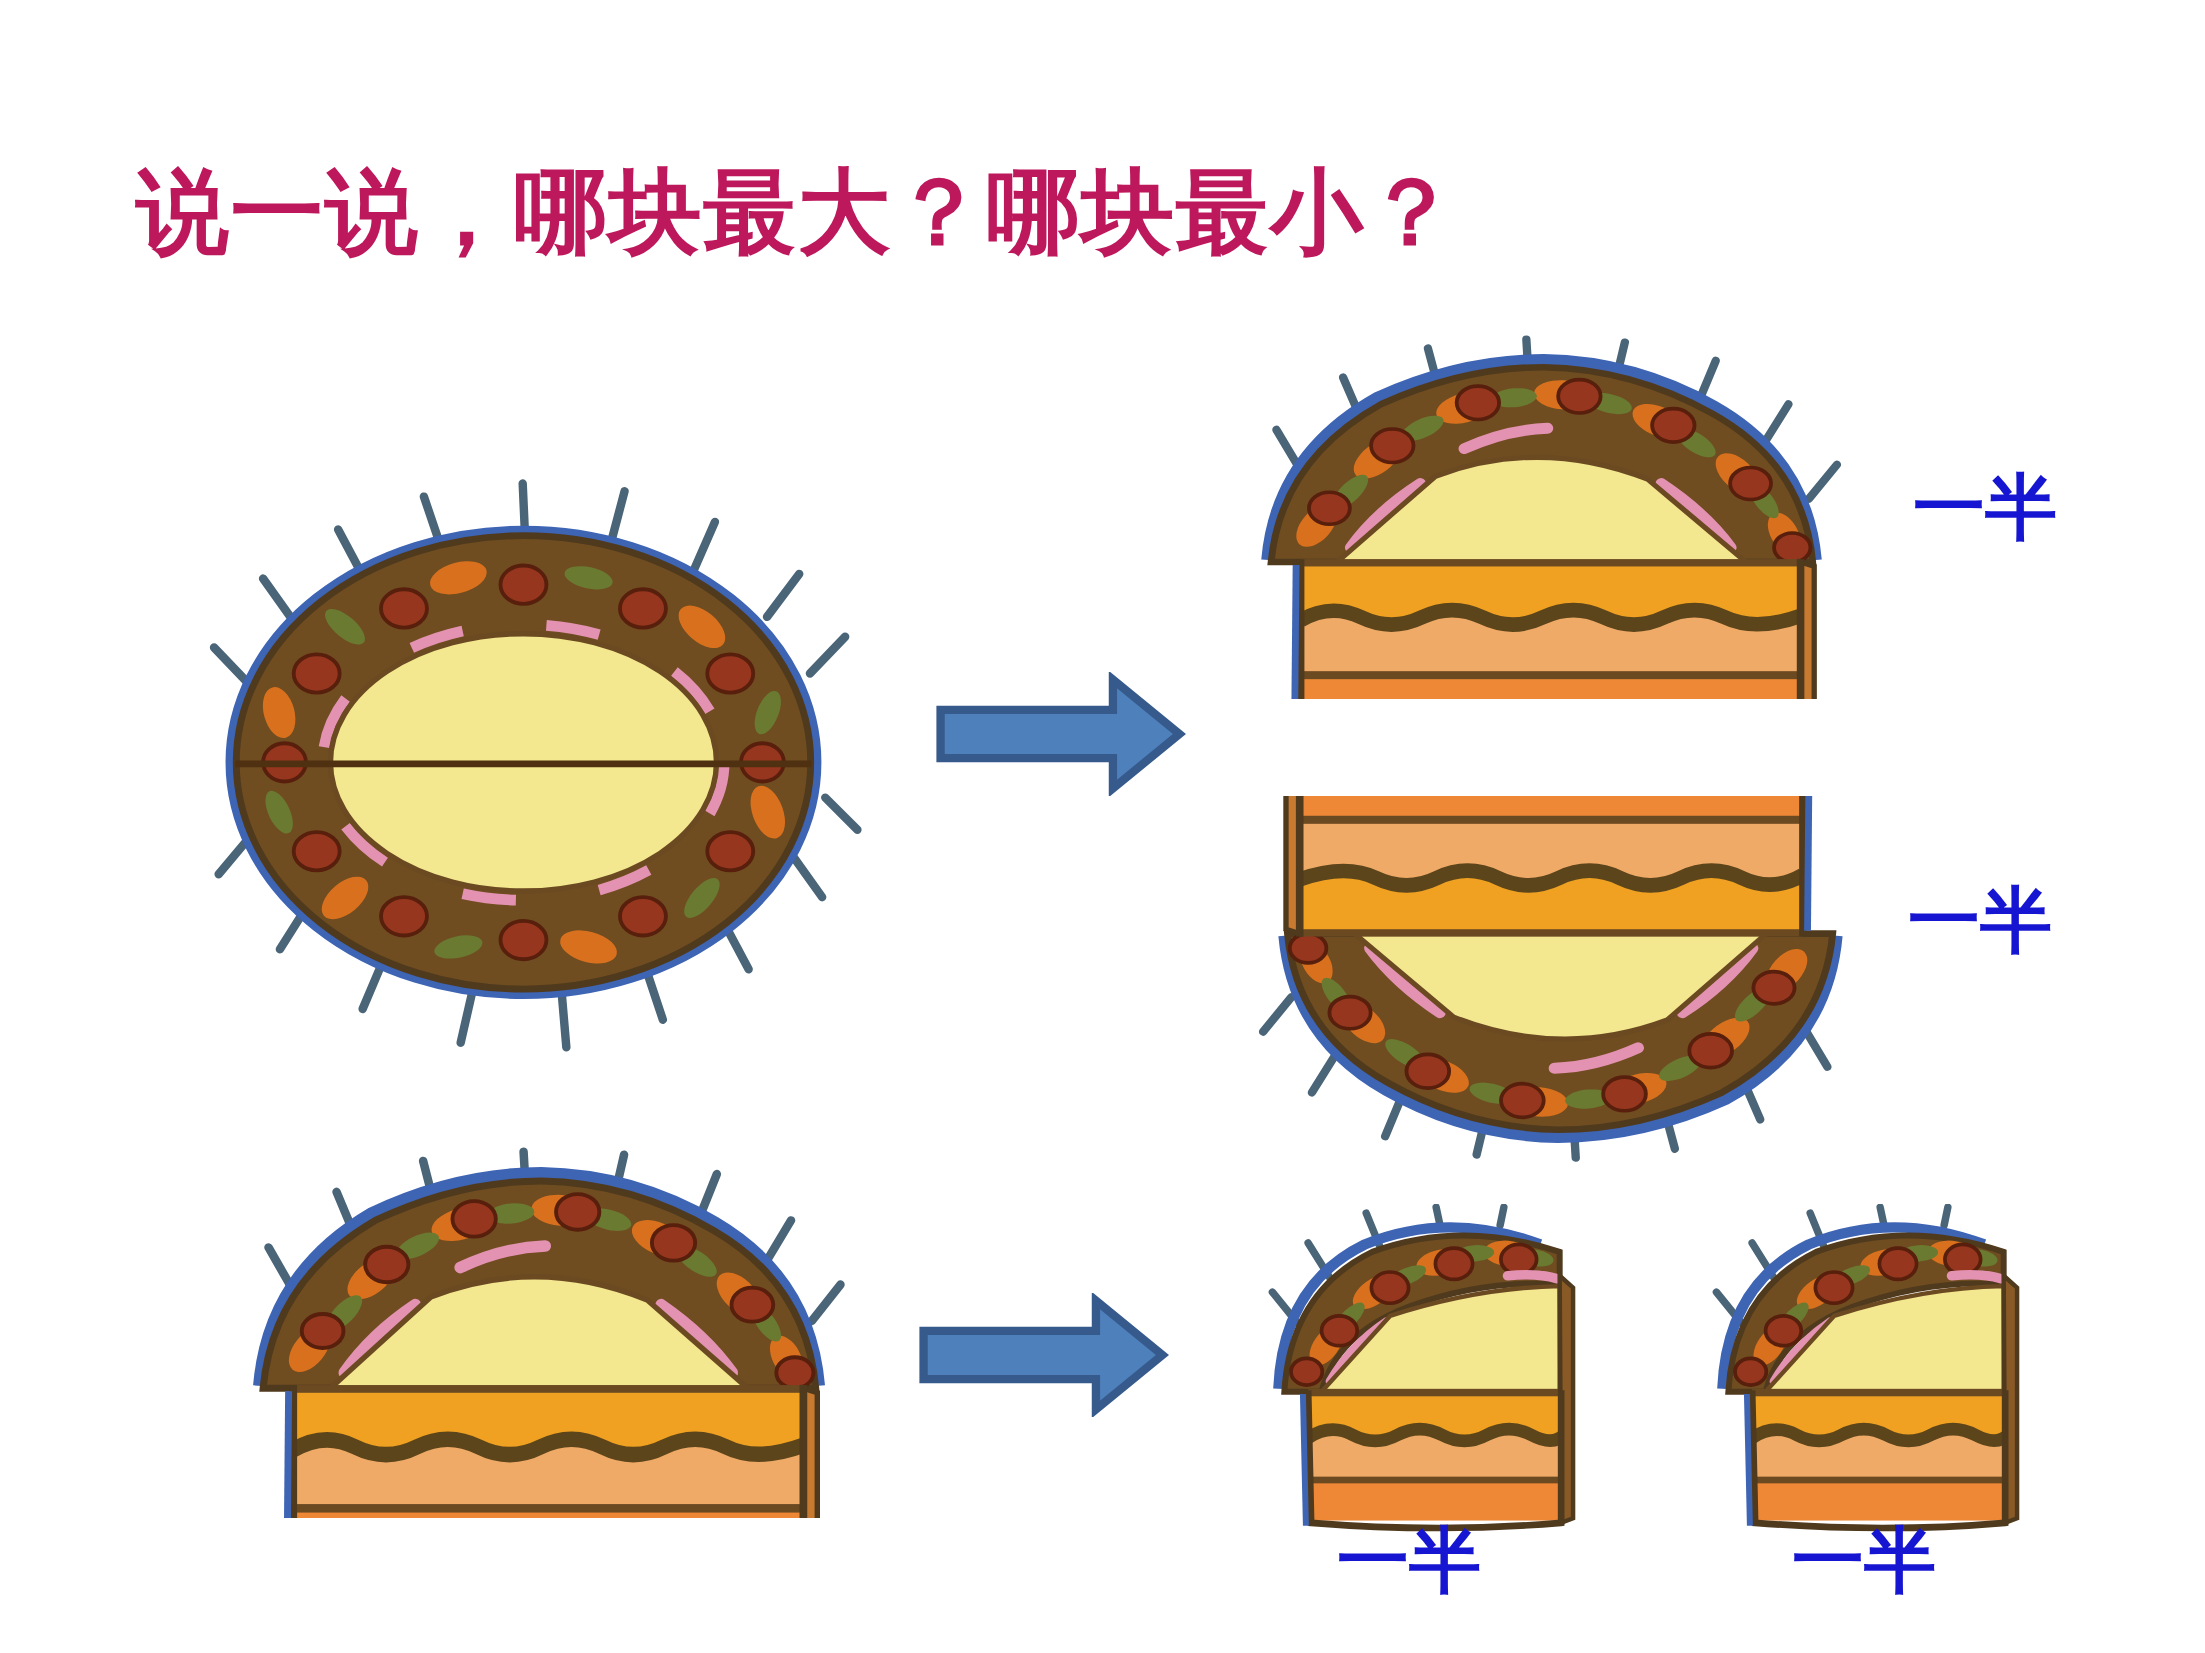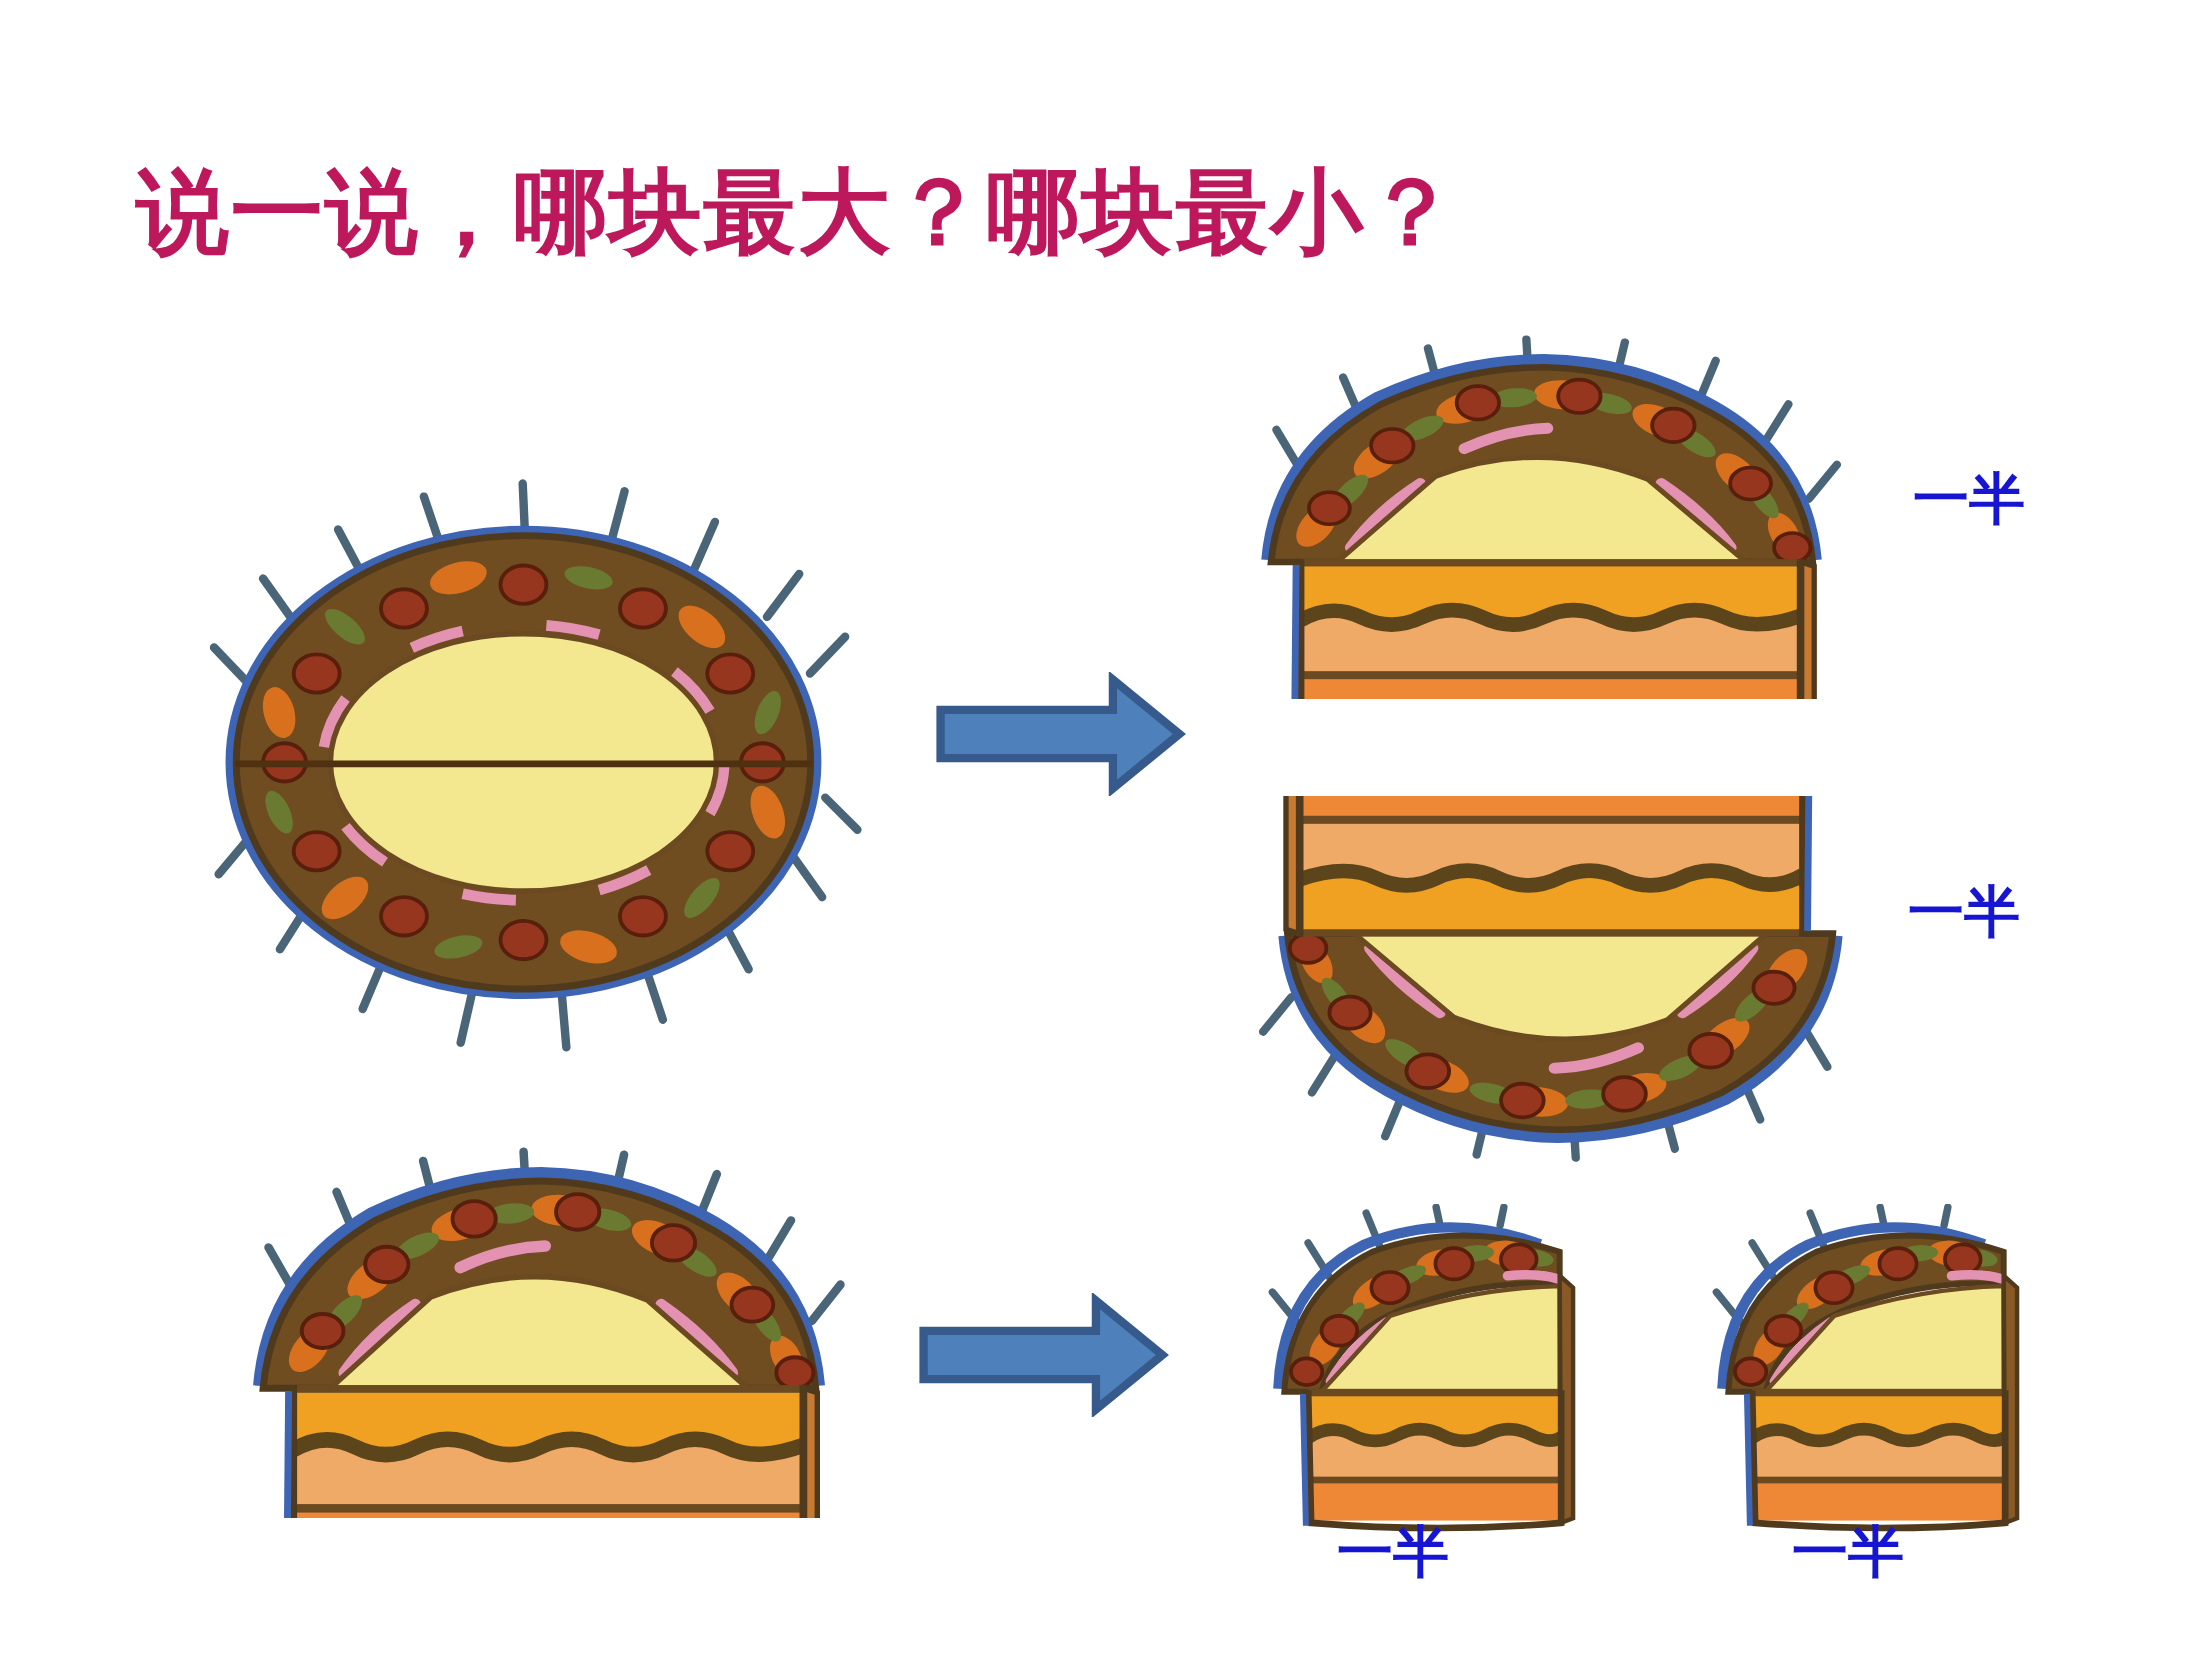--- a/index.html
+++ b/index.html
@@ -7,21 +7,21 @@
     width:2205px;height:1654px;background:#ffffff;position:relative;overflow:hidden;
     font-family:"Liberation Serif","DejaVu Serif",serif;
   }
   .abs{position:absolute;}
   .title{
     left:136px;top:150px;
     font-size:93px;font-weight:bold;color:#be185d;
     letter-spacing:1.5px;white-space:nowrap;margin:0;
   }
   .half-label{
-    font-size:56px;font-weight:bold;color:#1515D2;white-space:nowrap;line-height:1.1;
+    font-size:72px;font-weight:bold;color:#1515D2;white-space:nowrap;line-height:1.1;
   }
   .lbl1{left:1913px;top:469px;}
   .lbl2{left:1908px;top:882px;}
   .lbl3{left:1337px;top:1522px;}
   .lbl4{left:1792px;top:1522px;}
   .whole-cake{left:188px;top:466px;width:674px;height:605px;}
   .arrow1{left:933px;top:672px;width:254px;height:124px;}
   .arrow2{left:916px;top:1293px;width:254px;height:124px;}
   .half-tr{left:1237px;top:335px;width:606px;height:364px;}
   .half-br{left:1257px;top:796px;width:610px;height:366px;}

